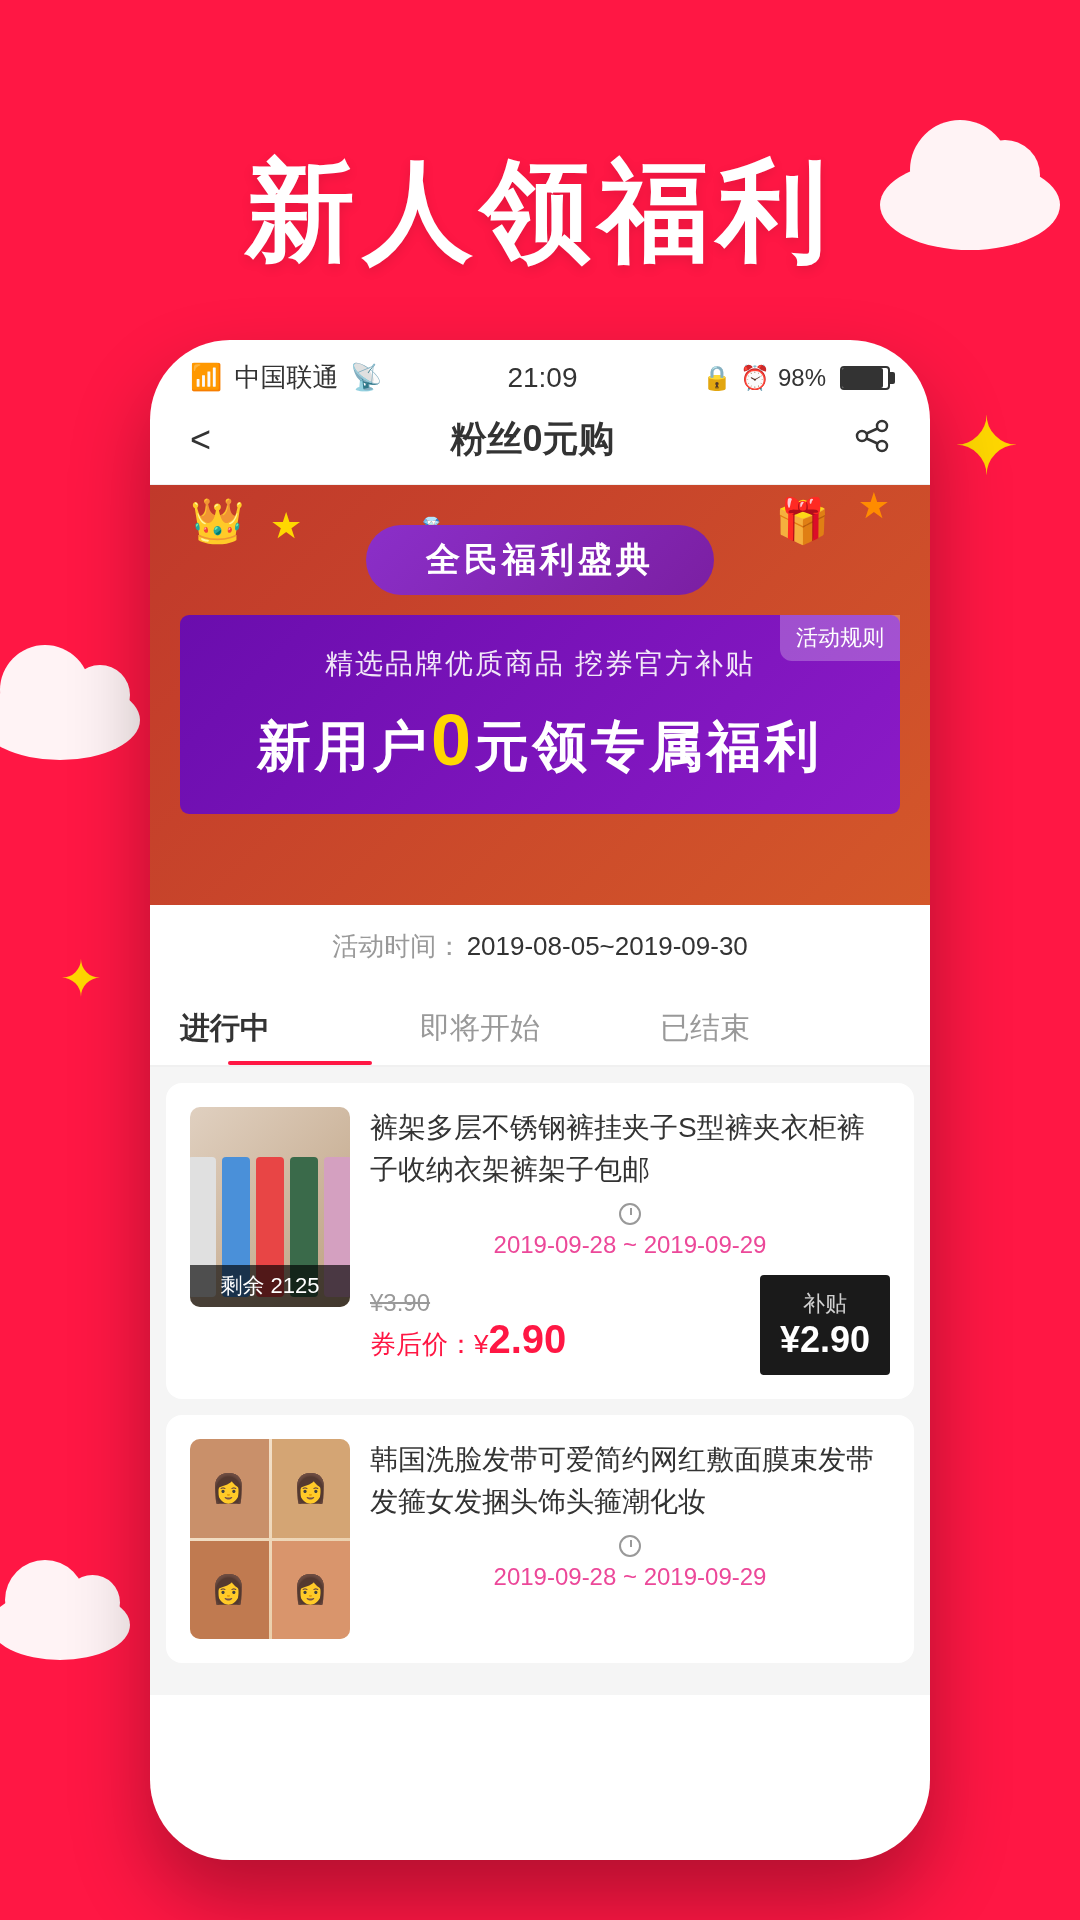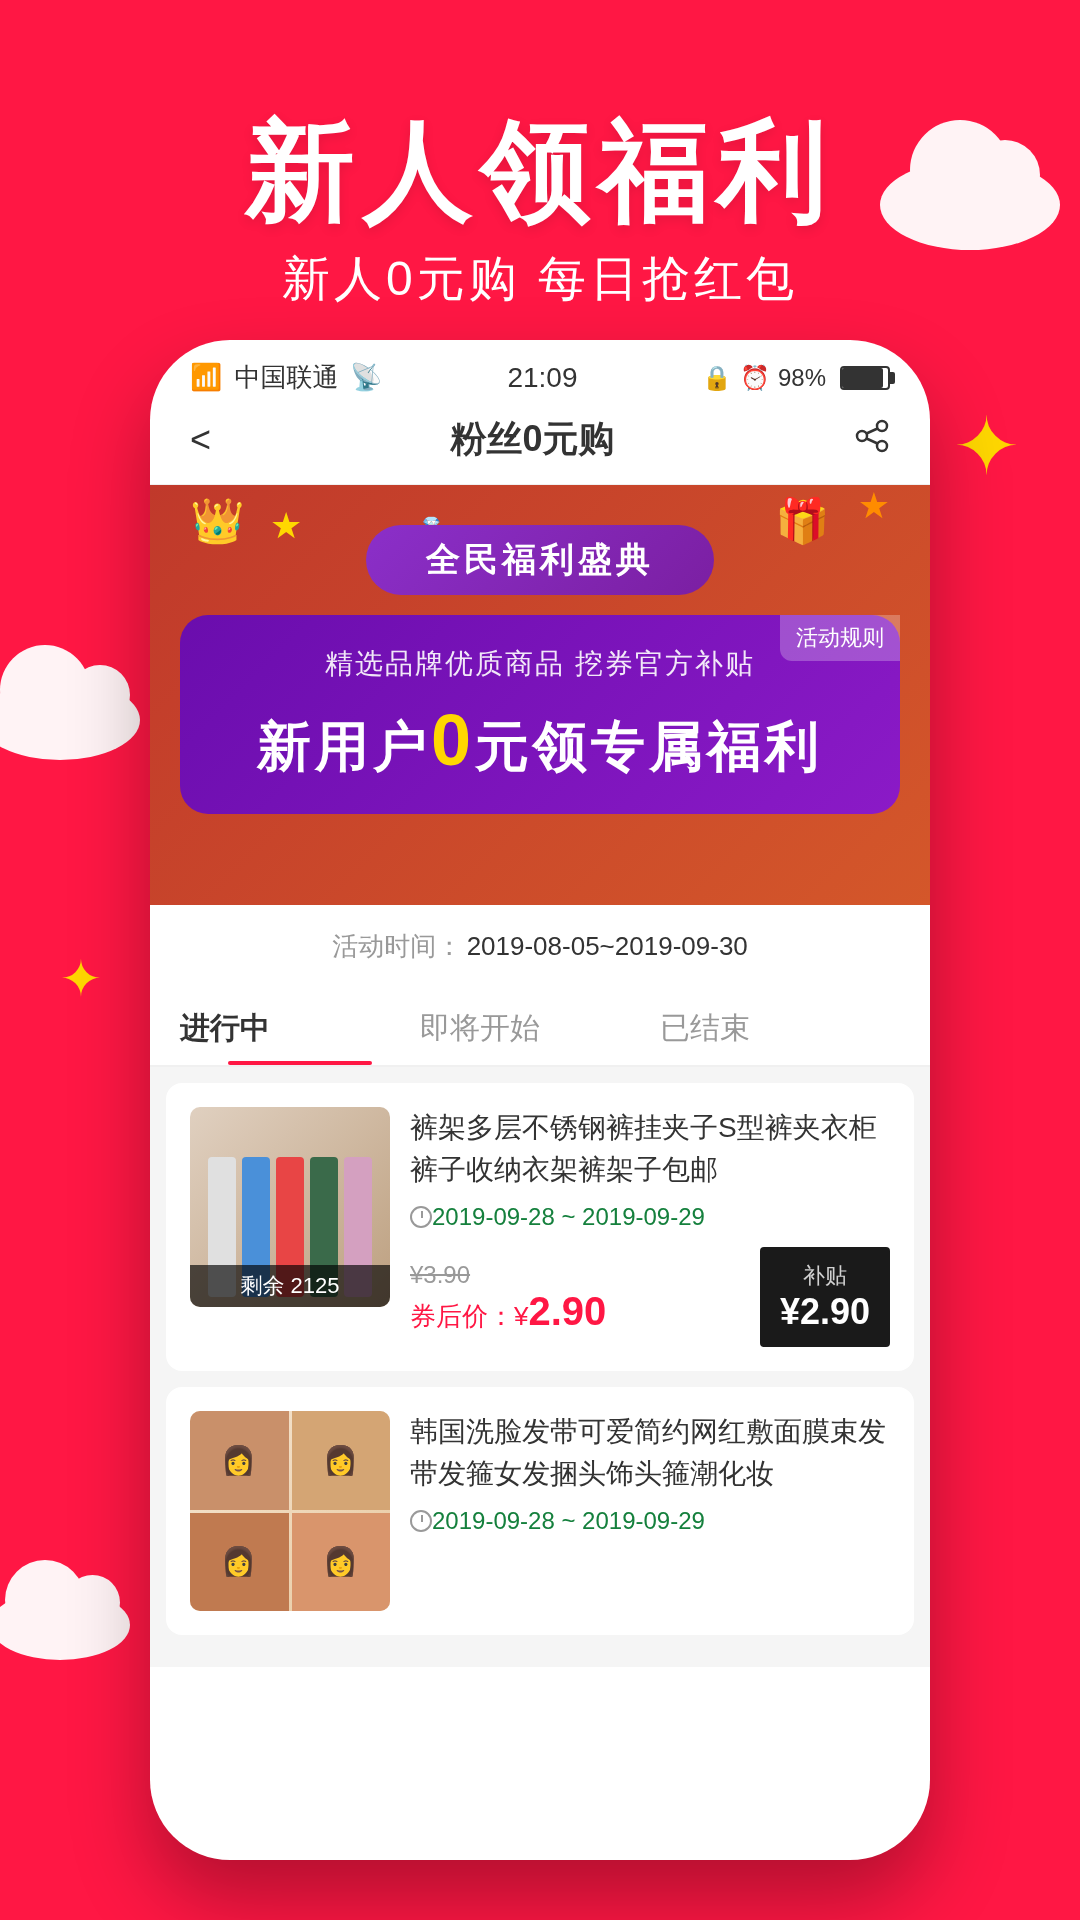--- a/index.html
+++ b/index.html
@@ -257,21 +257,21 @@
       top: 0;
       right: 0;
       background: rgba(255,255,255,0.25);
       color: white;
       font-size: 22px;
       padding: 8px 16px;
       border-bottom-left-radius: 12px;
     }
     .promo-box {
       background: linear-gradient(135deg, #6A0DAD, #8B1AC7);
-      border-radius: 28px;
+      border-radius: 9px;
       padding: 30px 30px 30px;
       position: relative;
     }
     .promo-subtitle {
       color: rgba(255,255,255,0.9);
       font-size: 28px;
       text-align: center;
       margin-bottom: 16px;
       letter-spacing: 2px;
     }
@@ -348,21 +348,21 @@
     }
     .product-card {
       background: white;
       border-radius: 16px;
       margin-bottom: 16px;
       padding: 24px;
       display: flex;
       gap: 20px;
     }
     .product-image {
-      width: 200px;
+      width: 160px;
       height: 200px;
       border-radius: 10px;
       flex-shrink: 0;
       position: relative;
       overflow: hidden;
     }
     .remaining-badge {
       position: absolute;
       bottom: 0;
       left: 0;
@@ -381,24 +381,26 @@
       color: #333;
       line-height: 1.5;
       margin-bottom: 12px;
       display: -webkit-box;
       -webkit-line-clamp: 3;
       -webkit-box-orient: vertical;
       overflow: hidden;
     }
     .product-date {
       font-size: 24px;
-      color: #15803d;
+      color: #ec4899;
       margin-bottom: 16px;
       display: flex;
       align-items: center;
+      gap: 6px;
+      flex-direction: column;
     }
     .product-price-row {
       display: flex;
       align-items: center;
       justify-content: space-between;
     }
     .original-price {
       font-size: 24px;
       color: #999;
       text-decoration: line-through;
@@ -483,21 +485,20 @@
 
 <div class="bg-cloud cloud-top-right"></div>
 <div class="bg-cloud cloud-left"></div>
 <div class="bg-cloud cloud-bottom-left"></div>
 
 <div class="sparkle sparkle-1">✦</div>
 <div class="sparkle sparkle-2">✦</div>
 
 <div class="hero-section">
   <div class="hero-title">新人领福利</div>
-  <div class="hero-subtitle">新人0元购 每日抢红包</div>
 </div>
 
 <div class="phone-mockup">
 
   <div class="status-bar">
     <div class="status-left">
       <span>📶</span>
       <span>中国联通</span>
       <span>📡</span>
     </div>

